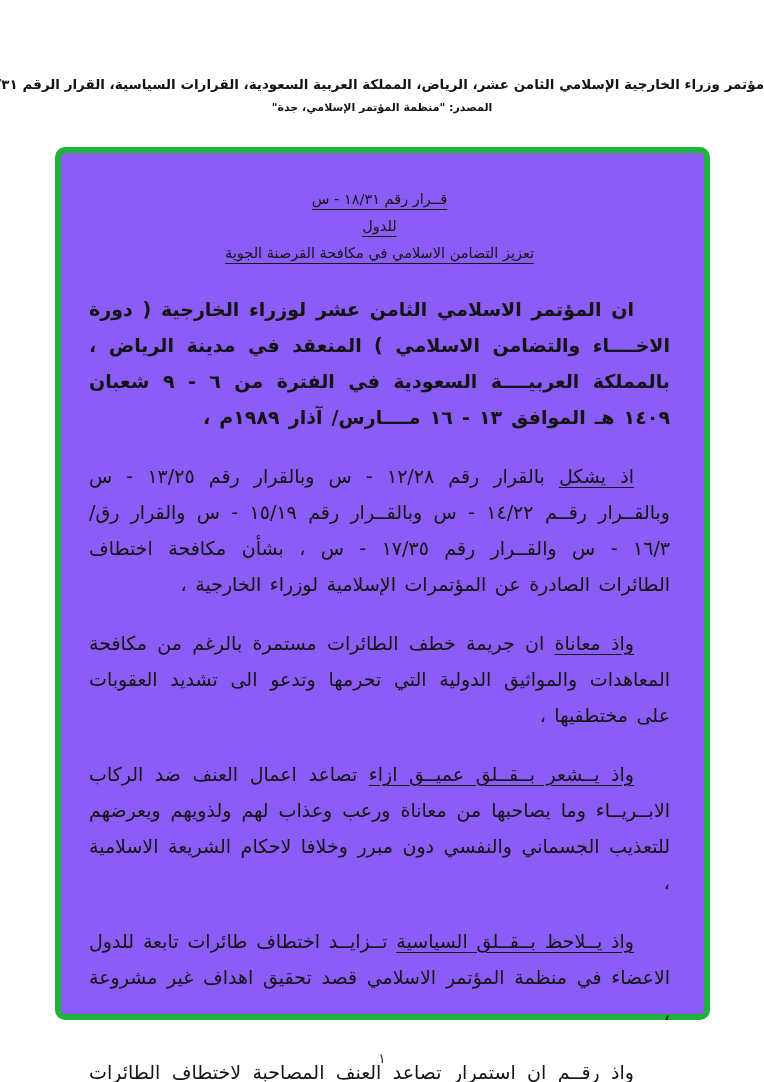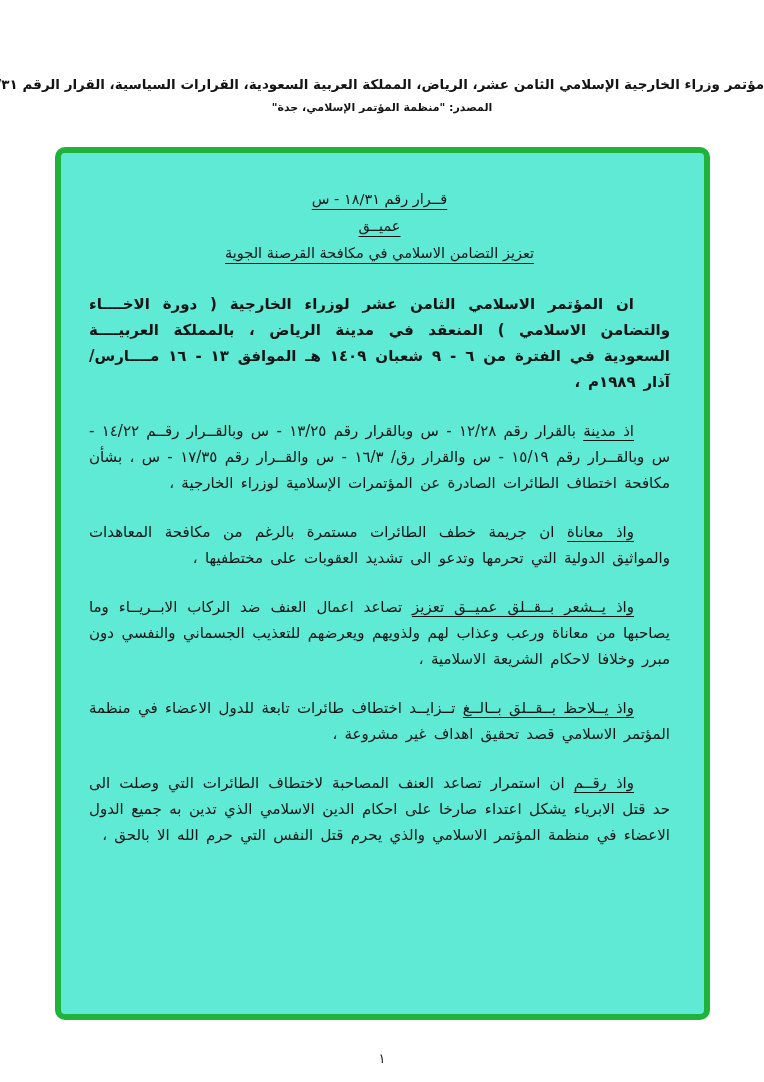--- a/index.html
+++ b/index.html
@@ -19,32 +19,32 @@
 
   .doc-frame {
     position: absolute;
     left: 55px; top: 147px;
     width: 655px; height: 873px;
     box-sizing: border-box;
     border: 6px solid #20b33c;
     border-radius: 10px;
     padding: 38px 34px 0 28px;
     direction: rtl;
-    background: #5eead4;
+    background: #8b5cf6;
   }
 
   .heading { text-align: center; font-size: 14.5px; margin-bottom: 30px; }
   .heading .h-line { margin-bottom: 11px; }
   .heading .u { text-decoration: underline; text-underline-offset: 5px; }
   .heading .h-main { letter-spacing: 0.5px; }
 
   .paras { }
   .para {
-    font-size: 15px;
-    line-height: 26px;
+    font-size: 19px;
+    line-height: 36px;
     text-align: justify;
     text-indent: 36px;
     margin: 0 0 23px 0;
     word-spacing: 2.5px;
   }
   .para.bold { font-weight: bold; }
   .para .lead { text-decoration: underline; text-underline-offset: 4px; }
 
   .footer {
     position: absolute; bottom: 16px; left: 0; right: 0;
@@ -58,36 +58,36 @@
 
   <div class="hdr">
     <div class="hdr-title">مؤتمر وزراء الخارجية الإسلامي الثامن عشر، الرياض، المملكة العربية السعودية، القرارات السياسية، القرار الرقم ١٨/٣١-س</div>
     <div class="hdr-source">المصدر:  "منظمة المؤتمر الإسلامي، جدة"</div>
   </div>
 
   <div class="doc-frame" style="border-color: rgb(32, 179, 60);">
 
     <div class="heading">
       <div class="h-line u">قــرار رقم ١٨/٣١ - س</div>
-      <div class="h-line u">عميــق</div>
+      <div class="h-line u">للدول</div>
       <div class="h-line u h-main">تعزيز التضامن الاسلامي في مكافحة القرصنة الجوية</div>
     </div>
 
     <div class="paras">
 
       <p class="para bold"><span class="lead"></span><span>ان المؤتمر الاسلامي الثامن عشر لوزراء الخارجية ( دورة الاخــــاء والتضامن الاسلامي ) المنعقد في مدينة الرياض ، بالمملكة العربيــــة السعودية في الفترة من ٦ - ٩ شعبان ١٤٠٩ هـ الموافق ١٣ - ١٦ مــــارس/ آذار ١٩٨٩م ،</span></p>
 
-      <p class="para"><span class="lead">اذ مدينة</span><span> بالقرار رقم ١٢/٢٨ - س وبالقرار رقم ١٣/٢٥ - س وبالقــرار رقــم ١٤/٢٢ - س وبالقــرار رقم ١٥/١٩ - س والقرار رق/ ١٦/٣ - س والقــرار رقم ١٧/٣٥ - س ، بشأن مكافحة اختطاف الطائرات الصادرة عن المؤتمرات الإسلامية لوزراء الخارجية ،</span></p>
+      <p class="para"><span class="lead">اذ يشكل</span><span> بالقرار رقم ١٢/٢٨ - س وبالقرار رقم ١٣/٢٥ - س وبالقــرار رقــم ١٤/٢٢ - س وبالقــرار رقم ١٥/١٩ - س والقرار رق/ ١٦/٣ - س والقــرار رقم ١٧/٣٥ - س ، بشأن مكافحة اختطاف الطائرات الصادرة عن المؤتمرات الإسلامية لوزراء الخارجية ،</span></p>
 
 
       <p class="para"><span class="lead">واذ معاناة</span><span> ان جريمة خطف الطائرات مستمرة بالرغم من مكافحة المعاهدات والمواثيق الدولية التي تحرمها وتدعو الى تشديد العقوبات على مختطفيها ،</span></p>
 
-      <p class="para"><span class="lead">واذ يــشعر بــقــلق عميــق تعزيز</span><span> تصاعد اعمال العنف ضد الركاب الابــريــاء وما يصاحبها من معاناة ورعب وعذاب لهم ولذويهم ويعرضهم للتعذيب الجسماني والنفسي دون مبرر وخلافا لاحكام الشريعة الاسلامية ،</span></p>
+      <p class="para"><span class="lead">واذ يــشعر بــقــلق عميــق ازاء</span><span> تصاعد اعمال العنف ضد الركاب الابــريــاء وما يصاحبها من معاناة ورعب وعذاب لهم ولذويهم ويعرضهم للتعذيب الجسماني والنفسي دون مبرر وخلافا لاحكام الشريعة الاسلامية ،</span></p>
 
-      <p class="para"><span class="lead">واذ يــلاحظ بــقــلق بــالــغ</span><span> تــزايــد اختطاف طائرات تابعة للدول الاعضاء في منظمة المؤتمر الاسلامي قصد تحقيق اهداف غير مشروعة ،</span></p>
+      <p class="para"><span class="lead">واذ يــلاحظ بــقــلق السياسية</span><span> تــزايــد اختطاف طائرات تابعة للدول الاعضاء في منظمة المؤتمر الاسلامي قصد تحقيق اهداف غير مشروعة ،</span></p>
 
       <p class="para"><span class="lead">واذ رقــم</span><span> ان استمرار تصاعد العنف المصاحبة لاختطاف الطائرات التي وصلت الى حد قتل الابرياء يشكل اعتداء صارخا على احكام الدين الاسلامي الذي تدين به جميع الدول الاعضاء في منظمة المؤتمر الاسلامي والذي يحرم قتل النفس التي حرم الله الا بالحق ،</span></p>
 
     </div>
   </div>
 
   <div class="footer">١</div>
 
 </div>
 

